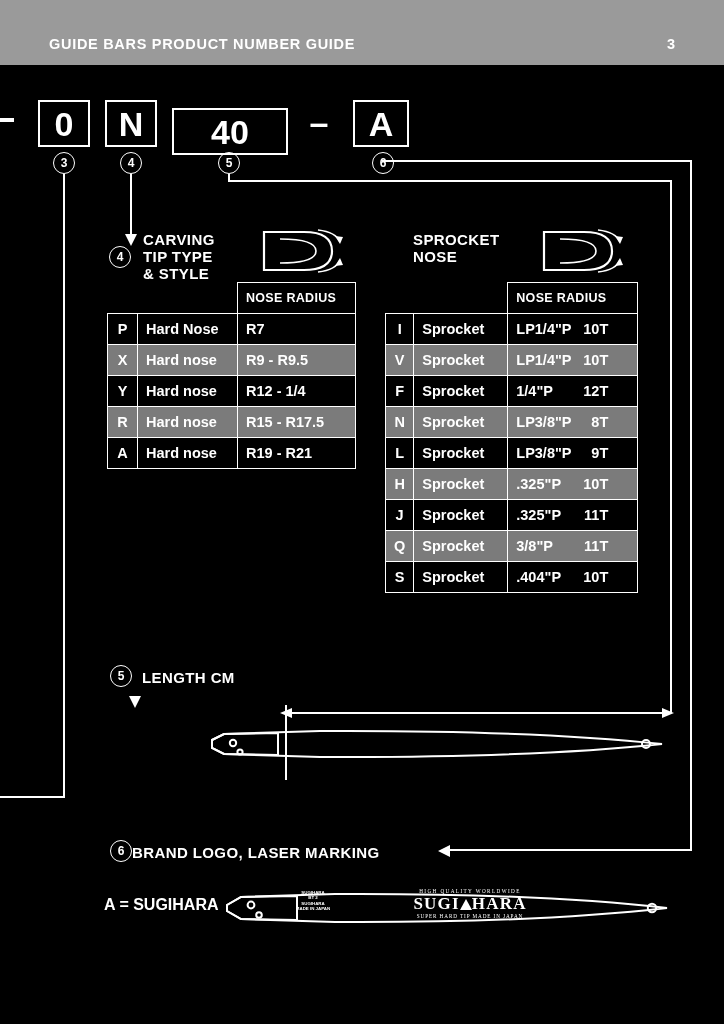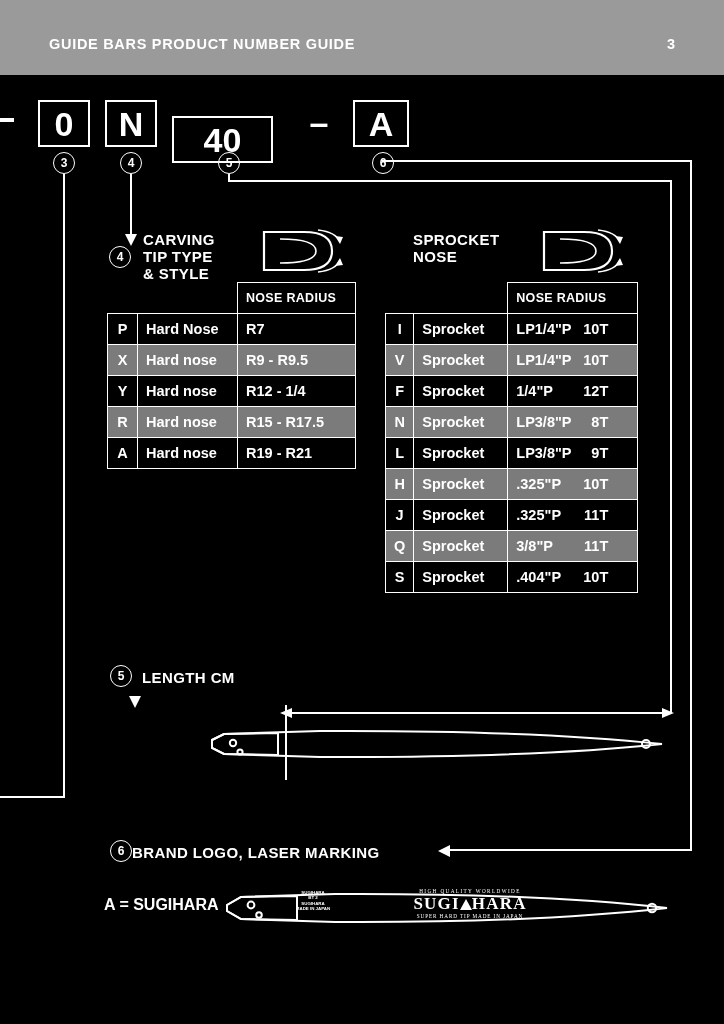--- a/index.html
+++ b/index.html
@@ -14,21 +14,21 @@
     position: relative;
     width: 724px; height: 1024px;
     background: #000;
     color: #fff;
   }
 
   
   #header {
     position: absolute;
     left: 0; top: 0;
-    width: 724px; height: 75px;
+    width: 724px; height: 65px;
     background: #9a9a9a;
     color: #fff;
   }
   #header-title {
     position: absolute;
     left: 49px; top: 36px;
     font-size: 14.5px;
     font-weight: bold;
     letter-spacing: 0.7px;
   }
@@ -52,21 +52,21 @@
     height: 47px;
   }
   #dash-left {
     position: absolute;
     left: 0px; top: 118px;
     width: 14px; height: 4px;
     background: #fff;
   }
   #code-0 { left: 38px; top: 100px; width: 52px; }
   #code-N { left: 105px; top: 100px; width: 52px; }
-  #code-40 { left: 172px; top: 116px; width: 101px; }
+  #code-40 { left: 172px; top: 108px; width: 116px; }
   #code-dash {
     position: absolute;
     left: 305px; top: 100px;
     width: 28px; height: 47px;
     font-size: 34px; font-weight: bold;
     text-align: center; line-height: 44px;
     color: #fff;
   }
   #code-A { left: 353px; top: 100px; width: 56px; }
 

